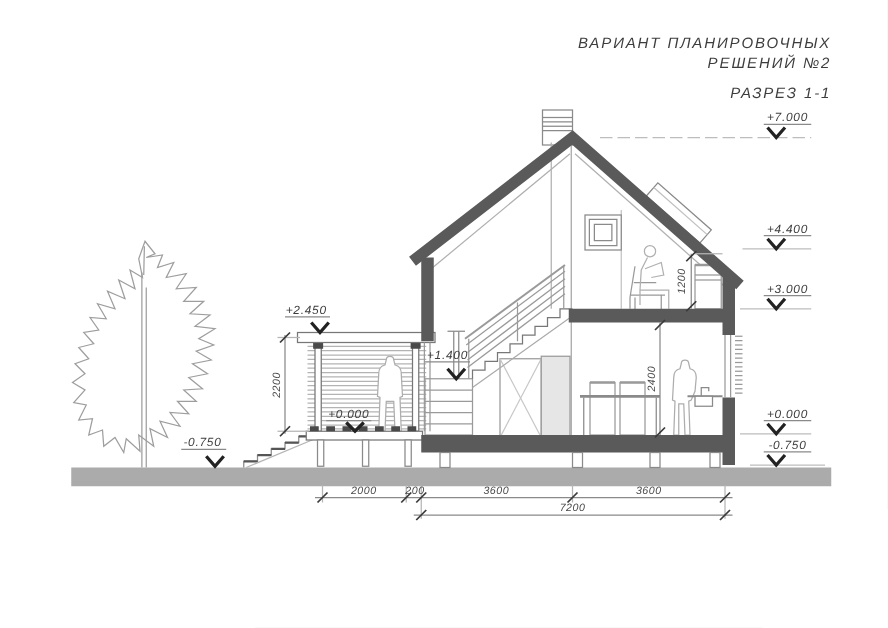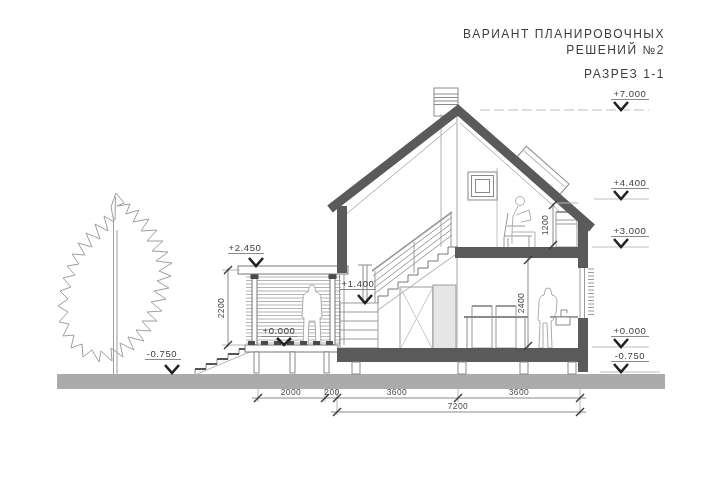--- a/index.html
+++ b/index.html
@@ -1,17 +1,17 @@
 <!DOCTYPE html>
 <html><head>
 <meta charset="utf-8">
 <style>
   html,body{margin:0;padding:0;background:#f4f4f4;}
   .sheet{position:relative;width:710px;height:502px;background:#ffffff;overflow:hidden;
-         font-family:"Liberation Sans", sans-serif;}
+         font-family:"Liberation Sans", sans-serif;font-style:italic;}
   svg{position:absolute;left:0;top:0;}
   svg text{font-family:"Liberation Sans", sans-serif;fill:#3d3d3d;}
   .title{font-size:12px;letter-spacing:1.5px;}
   .lvl{font-size:9.5px;letter-spacing:0.6px;}
   .dim{font-size:8.5px;letter-spacing:0.4px;fill:#4a4a4a;}
 </style>
 </head>
 <body>
 
 <div class="sheet">

